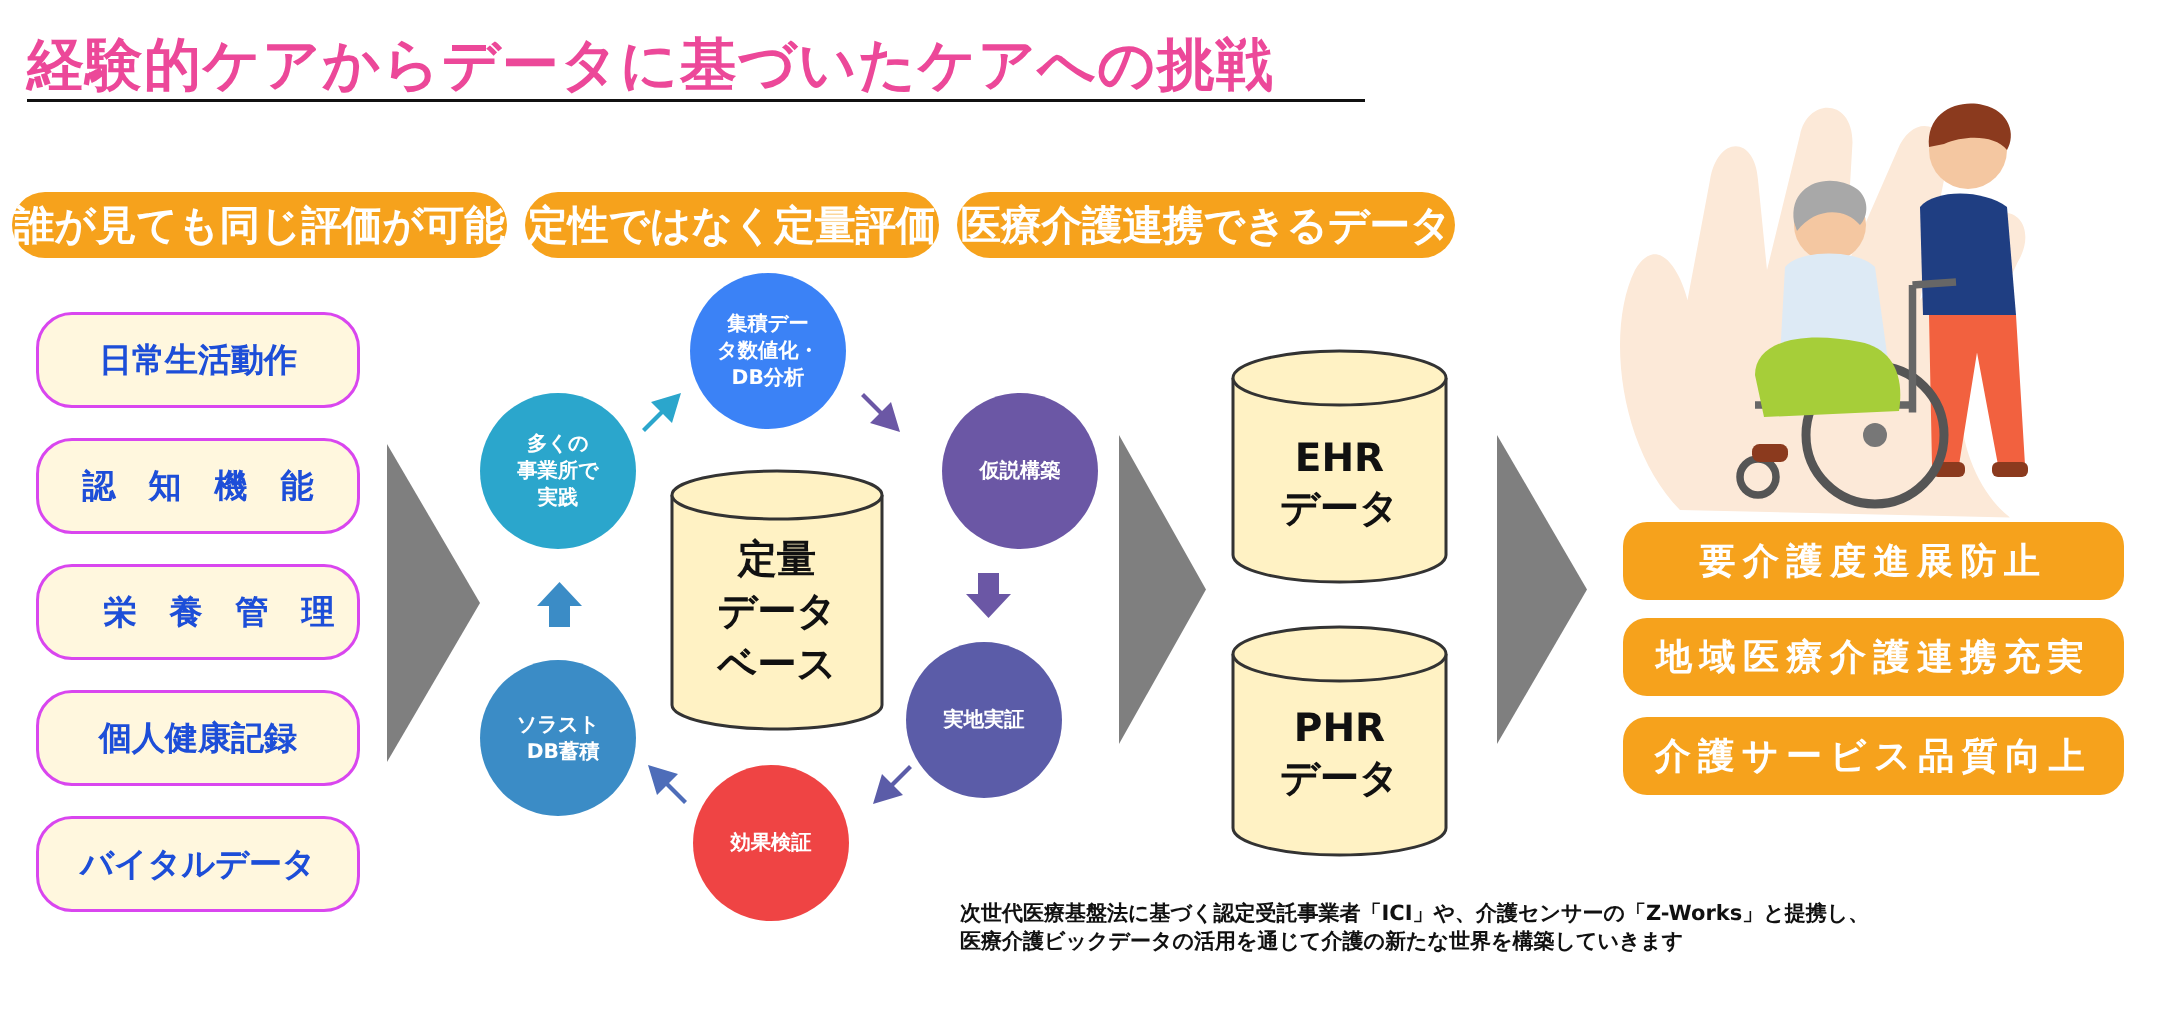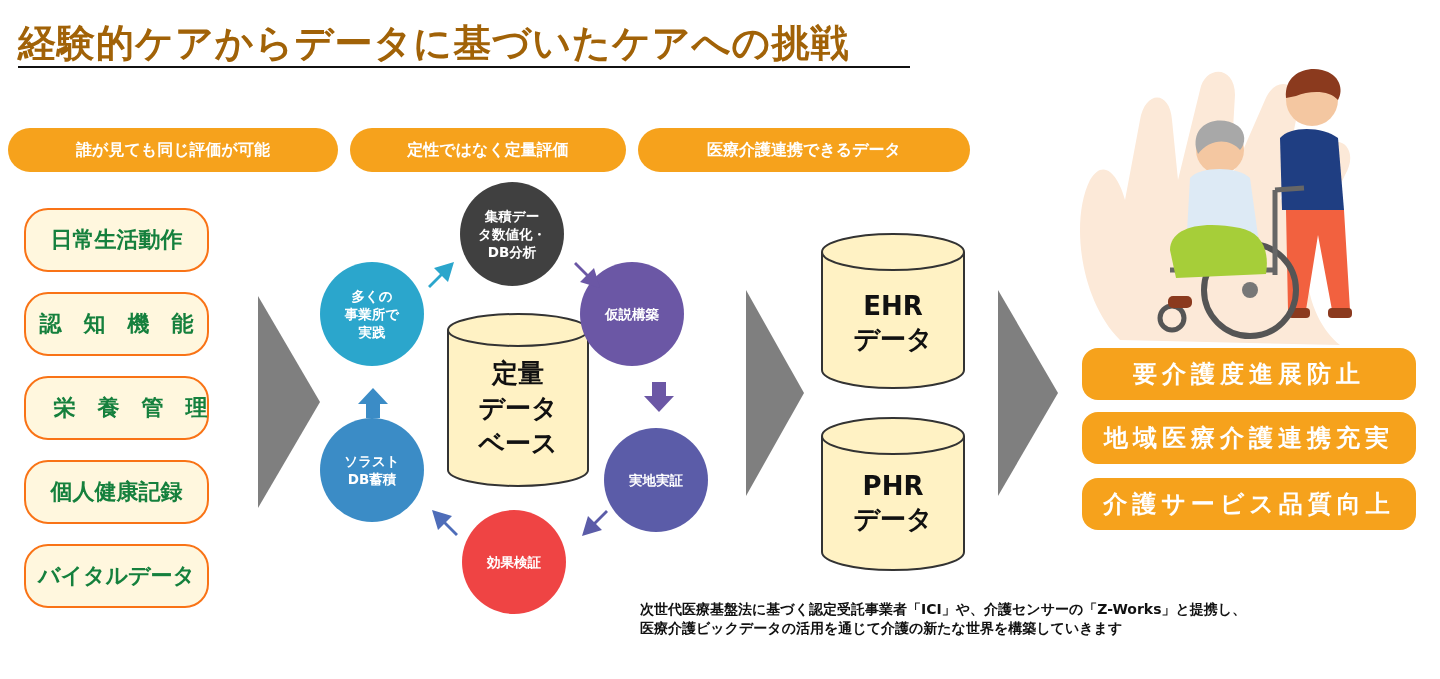--- a/index.html
+++ b/index.html
@@ -2,37 +2,37 @@
 <html><head>
 <meta charset="utf-8">
 <style>
   * { box-sizing: border-box; margin: 0; padding: 0; }
   html, body { width: 1440px; height: 679px; background: #ffffff; overflow: hidden; }
   body { position: relative; font-family: "DejaVu Sans", sans-serif; color: #111; }
 
   .title {
     position: absolute; left: 18px; top: 18px;
     font-size: 38px; font-weight: bold; letter-spacing: 1px;
-    color: #a16207; white-space: nowrap;
+    color: #ec4899; white-space: nowrap;
   }
   .title-underline {
     position: absolute; left: 18px; top: 66px; width: 892px; height: 2px; background: #111;
   }
 
   .pill {
     position: absolute; height: 44px; border-radius: 22px;
-    background: #F6A21C; color: #fff; font-weight: bold; font-size: 16px;
+    background: #F6A21C; color: #fff; font-weight: bold; font-size: 27px;
     display: flex; align-items: center; justify-content: center; white-space: nowrap;
   }
 
   .left-item {
-    position: absolute; left: 24px; width: 185px; height: 64px;
-    border: 2px solid #f97316; border-radius: 24px; background: #FFF7DE;
+    position: absolute; left: 24px; width: 216px; height: 64px;
+    border: 2px solid #d946ef; border-radius: 24px; background: #FFF7DE;
     display: flex; align-items: center; justify-content: center;
-    font-weight: bold; font-size: 22px; color: #15803d; white-space: nowrap;
+    font-weight: bold; font-size: 22px; color: #1d4ed8; white-space: nowrap;
   }
 
   .chevron { position: absolute; }
 
   .circle {
     position: absolute; width: 104px; height: 104px; border-radius: 50%;
     color: #fff; font-weight: bold; font-size: 13.5px; line-height: 18px;
     display: flex; align-items: center; justify-content: center; text-align: center;
     white-space: pre-line;
   }
@@ -85,27 +85,27 @@
 </svg>
 
 <svg class="cyl" style="left:446px; top:312px;" width="144" height="178">
   <path d="M2,18 L2,158 A70,16 0 0 0 142,158 L142,18" fill="#FFF2C4" stroke="#333" stroke-width="2"></path>
   <ellipse cx="72" cy="18" rx="70" ry="16" fill="#FFF2C4" stroke="#333" stroke-width="2"></ellipse>
 </svg>
 <div class="cyl-label" style="left:446px; top:356px; width:144px; font-size:26px; line-height:35px;">定量
 データ
 ベース</div>
 
-<div class="circle" style="left:460px; top:182px; background:#404040;">集積デー
+<div class="circle" style="left:460px; top:182px; background:#3b82f6;">集積デー
 タ数値化・
 DB分析</div>
-<div class="circle" style="left:580px; top:262px; background:#6B57A5;">仮説構築</div>
+<div class="circle" style="left:628px; top:262px; background:#6B57A5;">仮説構築</div>
 <div class="circle" style="left:604px; top:428px; background:#5B5CA8;">実地実証</div>
 <div class="circle" style="left:462px; top:510px; background:#ef4444;">効果検証</div>
-<div class="circle" style="left:320px; top:418px; background:#3B8CC6;">ソラスト
+<div class="circle" style="left:320px; top:440px; background:#3B8CC6;text-align:right;">ソラスト
 DB蓄積</div>
 <div class="circle" style="left:320px; top:262px; background:#2BA6CC;">多くの
 事業所で
 実践</div>
 
 <svg class="small-arrow" style="left:424px; top:258px;" width="34" height="34">
   <polygon points="4,28 16,16 10,10 30,4 24,24 18,18 6,30" fill="#2BA6CC"></polygon>
 </svg>
 <svg class="small-arrow" style="left:570px; top:258px;" width="34" height="34">
   <polygon points="4,6 16,18 10,24 30,30 24,10 18,16 6,4" fill="#6B57A5"></polygon>

